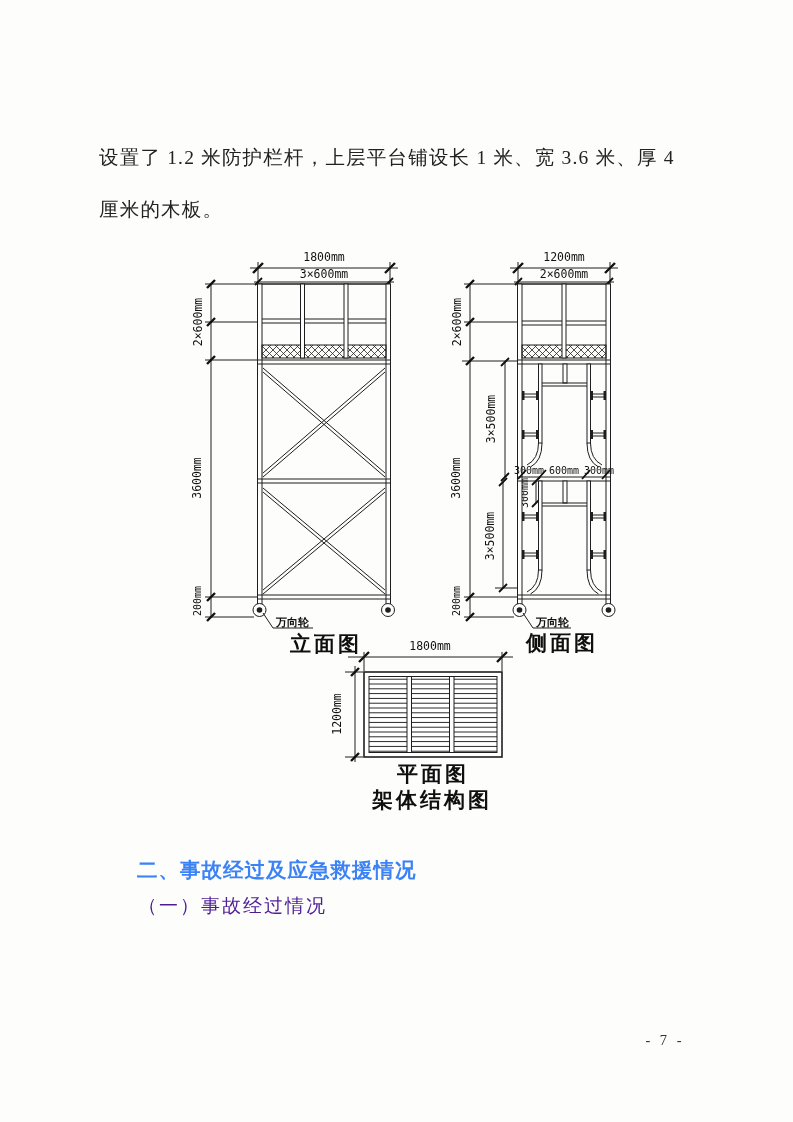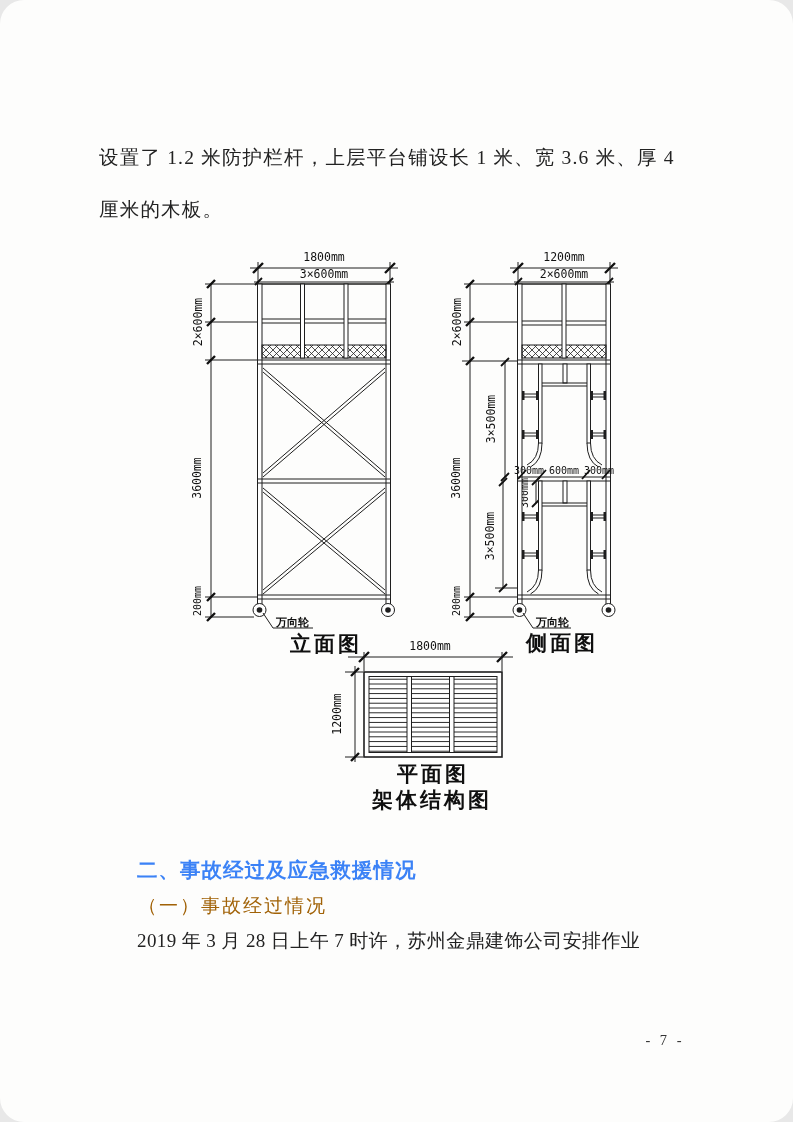--- a/index.html
+++ b/index.html
@@ -3,21 +3,20 @@
 <meta charset="utf-8">
 <style>
   html,body{margin:0;padding:0;background:#e8e8e8;}
   .page{
     position:relative;
     width:793px;height:1122px;
     background:#fdfdfc;
     overflow:hidden;
     font-family:"Liberation Serif", serif;
     color:#1c1c1c;
-    border-radius:24px;
   }
   .abs{position:absolute;}
   .intro-line{
     font-size:19.5px;
     letter-spacing:1.2px;
     white-space:nowrap;
     color:#222;
   }
   .fig-caption{
     font-size:16.5px;
@@ -30,21 +29,21 @@
     font-weight:700;
     font-size:20.5px;
     letter-spacing:1px;
     white-space:nowrap;
     color:#3b82f6;
   }
   .sub-heading{
     font-size:19px;
     letter-spacing:2px;
     white-space:nowrap;
-    color:#a16207;
+    color:#4c1d95;
   }
   .body-line{
     font-size:19px;
     letter-spacing:0.4px;
     white-space:nowrap;
     color:#222;
   }
   .page-num{
     font-size:14.5px;
     letter-spacing:3px;
@@ -285,17 +284,16 @@
       <text class="vlabel" x="433" y="781" text-anchor="middle">平面图</text>
       <text class="vlabel" x="432" y="807" text-anchor="middle">架体结构图</text>
     </g>
   </svg>
 
 
   <div class="abs sec-heading" style="left:137px;top:856px;">二、事故经过及应急救援情况</div>
 
   <div class="abs sub-heading" style="left:138px;top:893px;">（一）事故经过情况</div>
 
-  <div class="abs body-line" style="left:137px;top:928px;">2019 年 3 月 28 日上午 7 时许，苏州金鼎建饰公司安排作业</div>
 
   <div class="abs page-num" style="left:615px;top:1032px;width:100px;">- 7 -</div>
 
 </div>
 
 </body></html>

